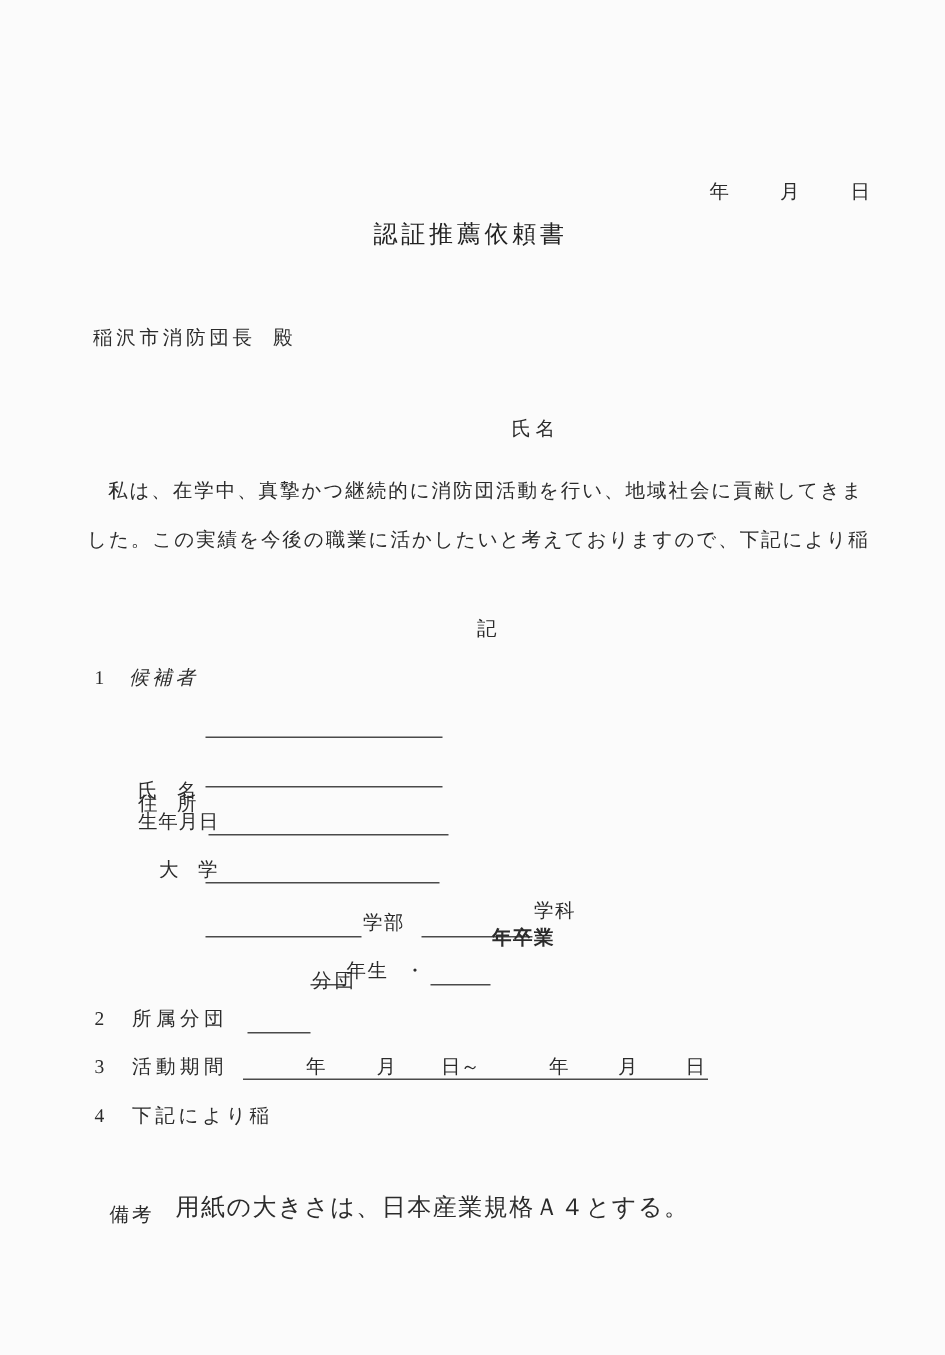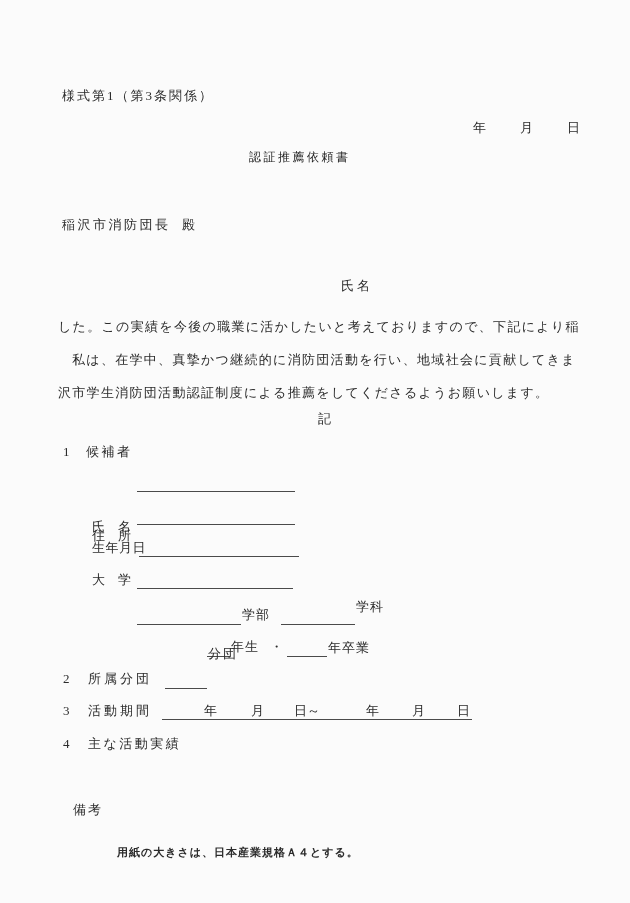--- a/index.html
+++ b/index.html
@@ -30,89 +30,87 @@
     width:515px;
     font-size:13px;
     letter-spacing:1.3px;
   }
   .para .pline {
     white-space:nowrap;
     height:32.8px;
     line-height:32.8px;
   }
   .para .pline.indent { text-indent:14px; }
-  .title { font-size:12px; letter-spacing:2.5px; color:#222; }
+  .title { font-size:16px; letter-spacing:2.5px; color:#222; }
 </style>
 </head>
 <body>
 
 <div class="page">
 
-  <span class="t" style="left:62px; top:88px;">様式第1（第3条関係）</span>
 
   <span class="t" style="left:473px; top:120px;">年</span>
   <span class="t" style="left:520px; top:120px;">月</span>
   <span class="t" style="left:567px; top:120px;">日</span>
 
   <span class="t title" style="left:249px; top:149px;">認証推薦依頼書</span>
 
   <span class="t" style="left:62px; top:217px; letter-spacing:2.5px;">稲沢市消防団長</span>
   <span class="t" style="left:182px; top:217px;">殿</span>
 
   <span class="t" style="left:341px; top:278px; letter-spacing:3px;">氏名</span>
 
   <div class="para">
+    <div class="pline indent">私は、在学中、真摯かつ継続的に消防団活動を行い、地域社会に貢献してきま</div>
     <div class="pline">した。この実績を今後の職業に活かしたいと考えておりますので、下記により稲</div>
-    <div class="pline indent">私は、在学中、真摯かつ継続的に消防団活動を行い、地域社会に貢献してきま</div>
-    <div class="pline">沢市学生消防団活動認証制度による推薦をしてくださるようお願いします。</div>
   </div>
 
   <span class="t" style="left:318px; top:411px;">記</span>
 
   <span class="t" style="left:63px; top:444px;">1</span>
-  <span class="t" style="left:86px; top:444px; letter-spacing:2.5px;">候補者</span>
+  <span class="t" style="left:86px; top:444px; letter-spacing:2.5px;font-style:italic;">候補者</span>
 
   <span class="t" style="left:92px; top:475px; letter-spacing:0;margin-top:44px;">氏　名</span>
   <div class="rule" style="left:137px; top:491px; width:158px;"></div>
 
   <span class="t" style="left:92px; top:508px; letter-spacing:0;margin-top:20px;">住　所</span>
   <div class="rule" style="left:137px; top:524px; width:158px;"></div>
 
   <span class="t" style="left:92px; top:540px; letter-spacing:0.5px;">生年月日</span>
   <div class="rule" style="left:139px; top:556px; width:160px;"></div>
 
-  <span class="t" style="left:92px; top:572px; letter-spacing:0;">大　学</span>
+  <span class="t" style="left:106px; top:572px; letter-spacing:0;">大　学</span>
   <div class="rule" style="left:137px; top:588px; width:156px;"></div>
 
   <div class="rule" style="left:137px; top:624px; width:104px;"></div>
   <span class="t" style="left:242px; top:607px; letter-spacing:1px;">学部</span>
   <div class="rule" style="left:281px; top:624px; width:74px;"></div>
   <span class="t" style="left:356px; top:599px; letter-spacing:1px;">学科</span>
 
   <div class="rule" style="left:207px; top:656px; width:23px;"></div>
   <span class="t" style="left:231px; top:639px; letter-spacing:1px;">年生</span>
   <span class="t" style="left:270px; top:639px; letter-spacing:1px;">・</span>
   <div class="rule" style="left:287px; top:656px; width:40px;"></div>
-  <span class="t" style="left:328px; top:640px; letter-spacing:1px;">年卒業</span>
+  <span class="t" style="left:328px; top:617px; letter-spacing:1px;font-weight:bold;">年卒業</span>
 
   <span class="t" style="left:63px; top:671px;">2</span>
   <span class="t" style="left:88px; top:671px; letter-spacing:3px;">所属分団</span>
   <div class="rule" style="left:165px; top:688px; width:42px;"></div>
   <span class="t" style="left:208px; top:646px;">分団</span>
 
   <span class="t" style="left:63px; top:703px;">3</span>
   <span class="t" style="left:88px; top:703px; letter-spacing:3px;">活動期間</span>
   <div class="rule" style="left:162px; top:719px; width:310px;"></div>
   <span class="t" style="left:204px; top:703px;">年</span>
   <span class="t" style="left:251px; top:703px;">月</span>
   <span class="t" style="left:294px; top:703px;">日</span>
   <span class="t" style="left:307px; top:703px;">～</span>
   <span class="t" style="left:366px; top:703px;">年</span>
   <span class="t" style="left:412px; top:703px;">月</span>
   <span class="t" style="left:457px; top:703px;">日</span>
 
   <span class="t" style="left:63px; top:736px;">4</span>
-  <span class="t" style="left:88px; top:736px; letter-spacing:2.5px;">主な活動実績</span>
+  <span class="t" style="left:88px; top:736px; letter-spacing:2.5px;">下記により稲</span>
 
   <span class="t" style="left:73px; top:802px;">備考</span>
-  <span class="t" style="left:117px; top:844px; letter-spacing:1px; font-size:11px;font-weight:bold;">用紙の大きさは、日本産業規格Ａ４とする。</span>
+  <span class="t" style="left:117px; top:798px; letter-spacing:1px; font-size:16px;">用紙の大きさは、日本産業規格Ａ４とする。</span>
 
 </div>
 
 </body></html>

